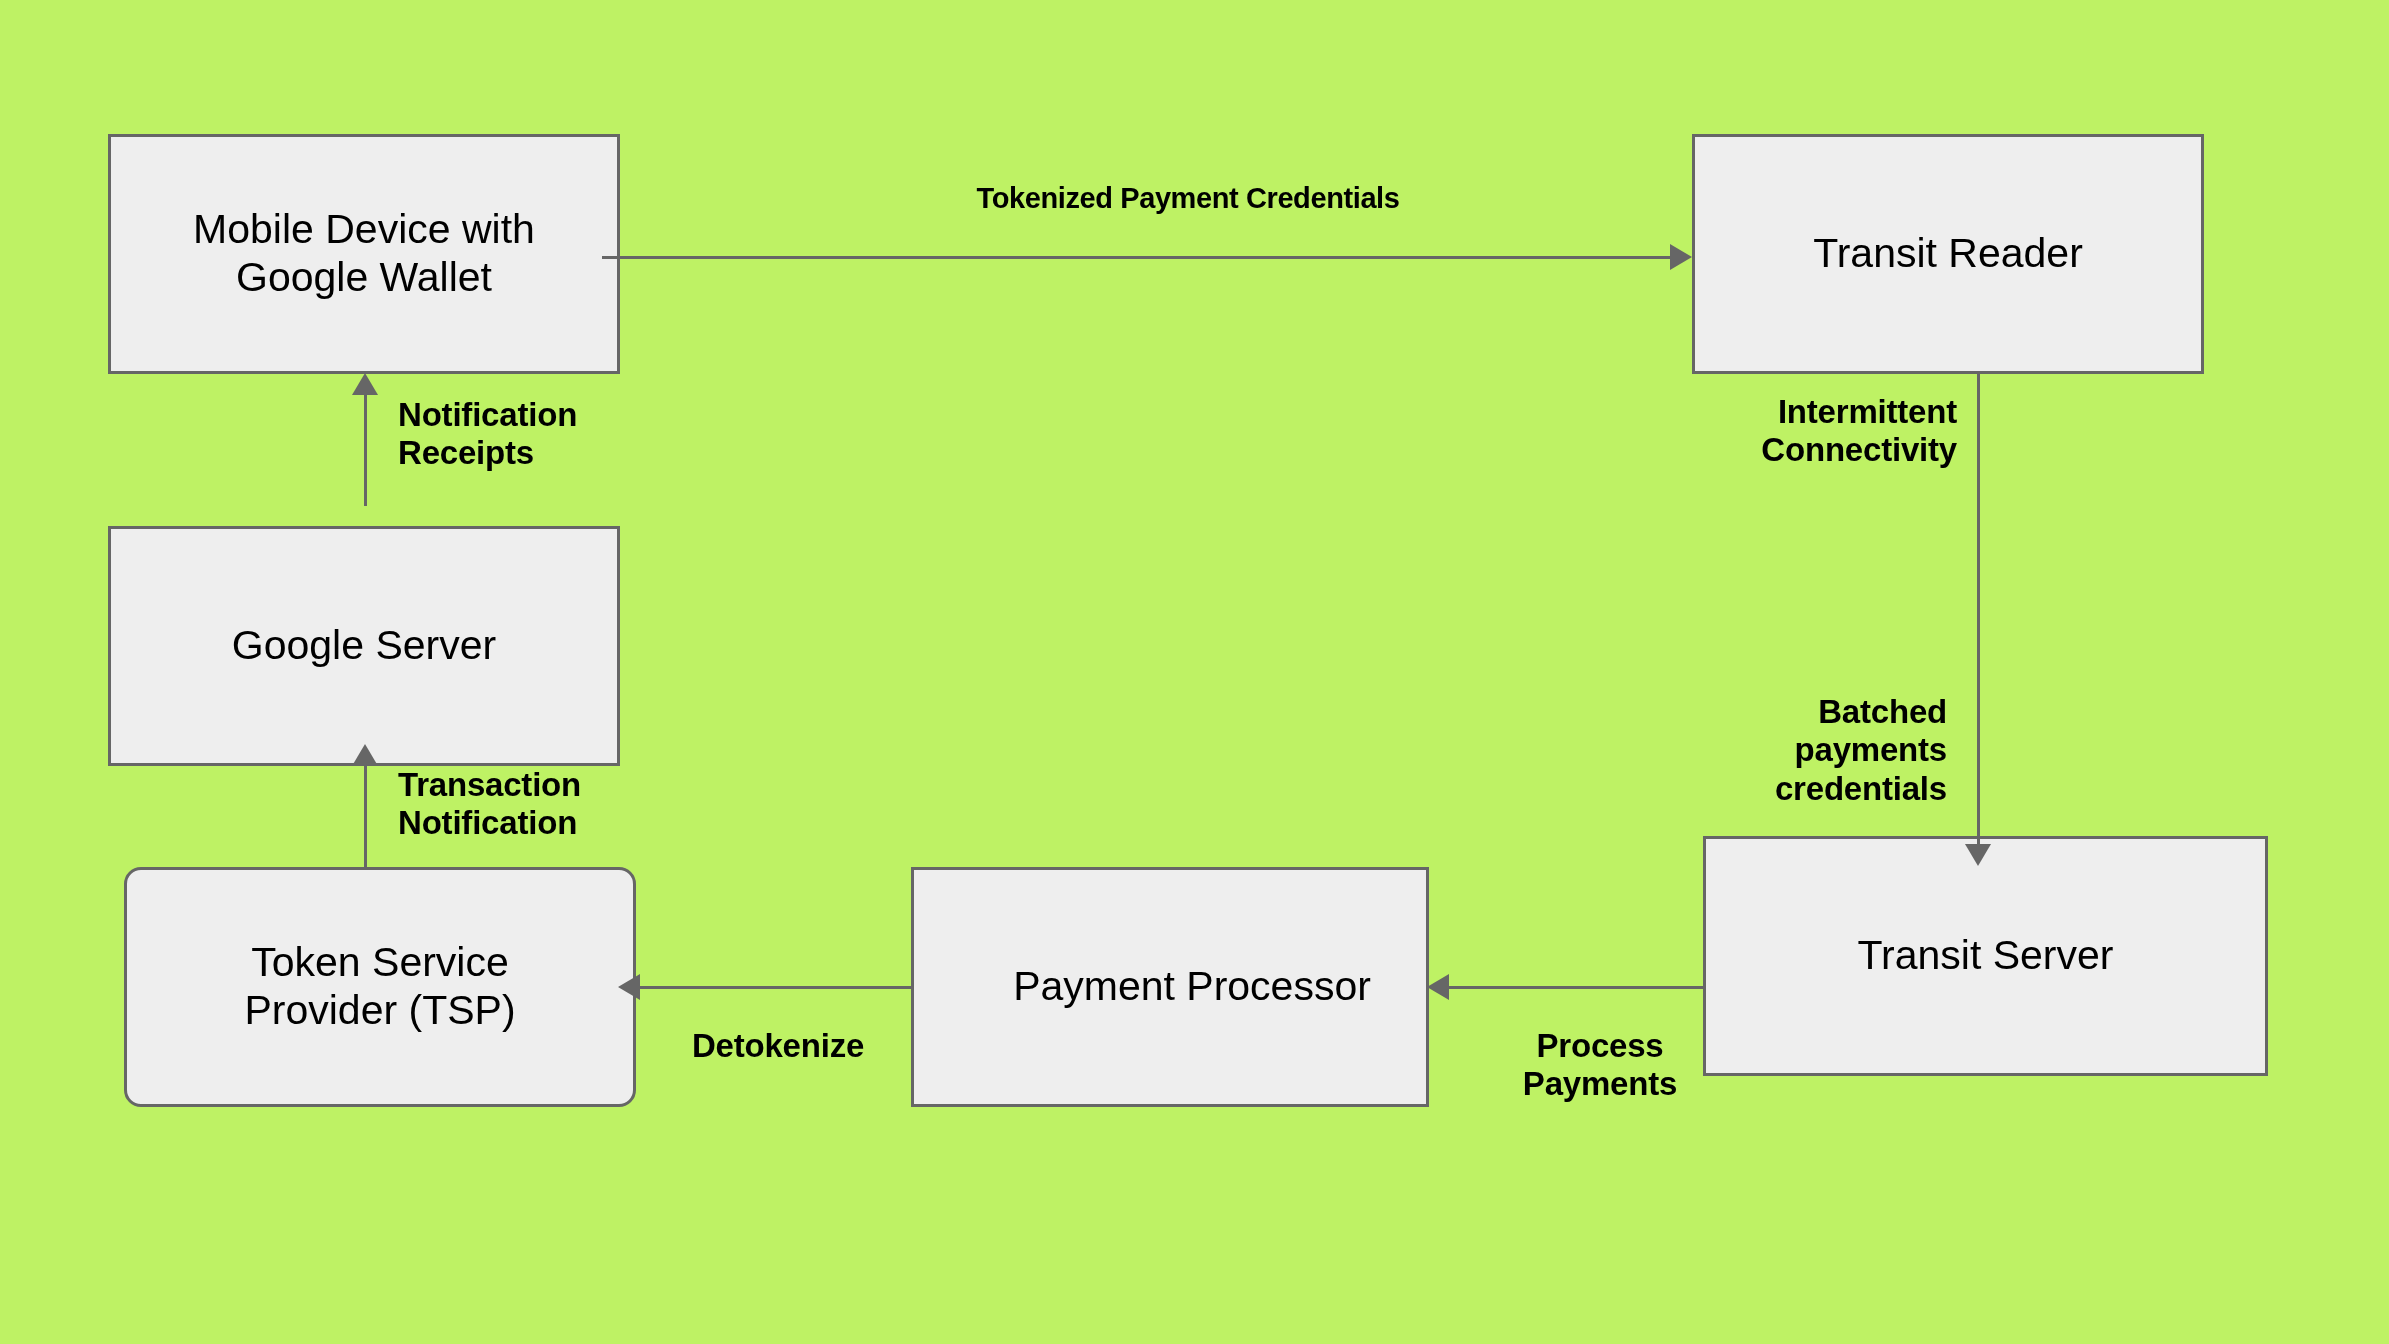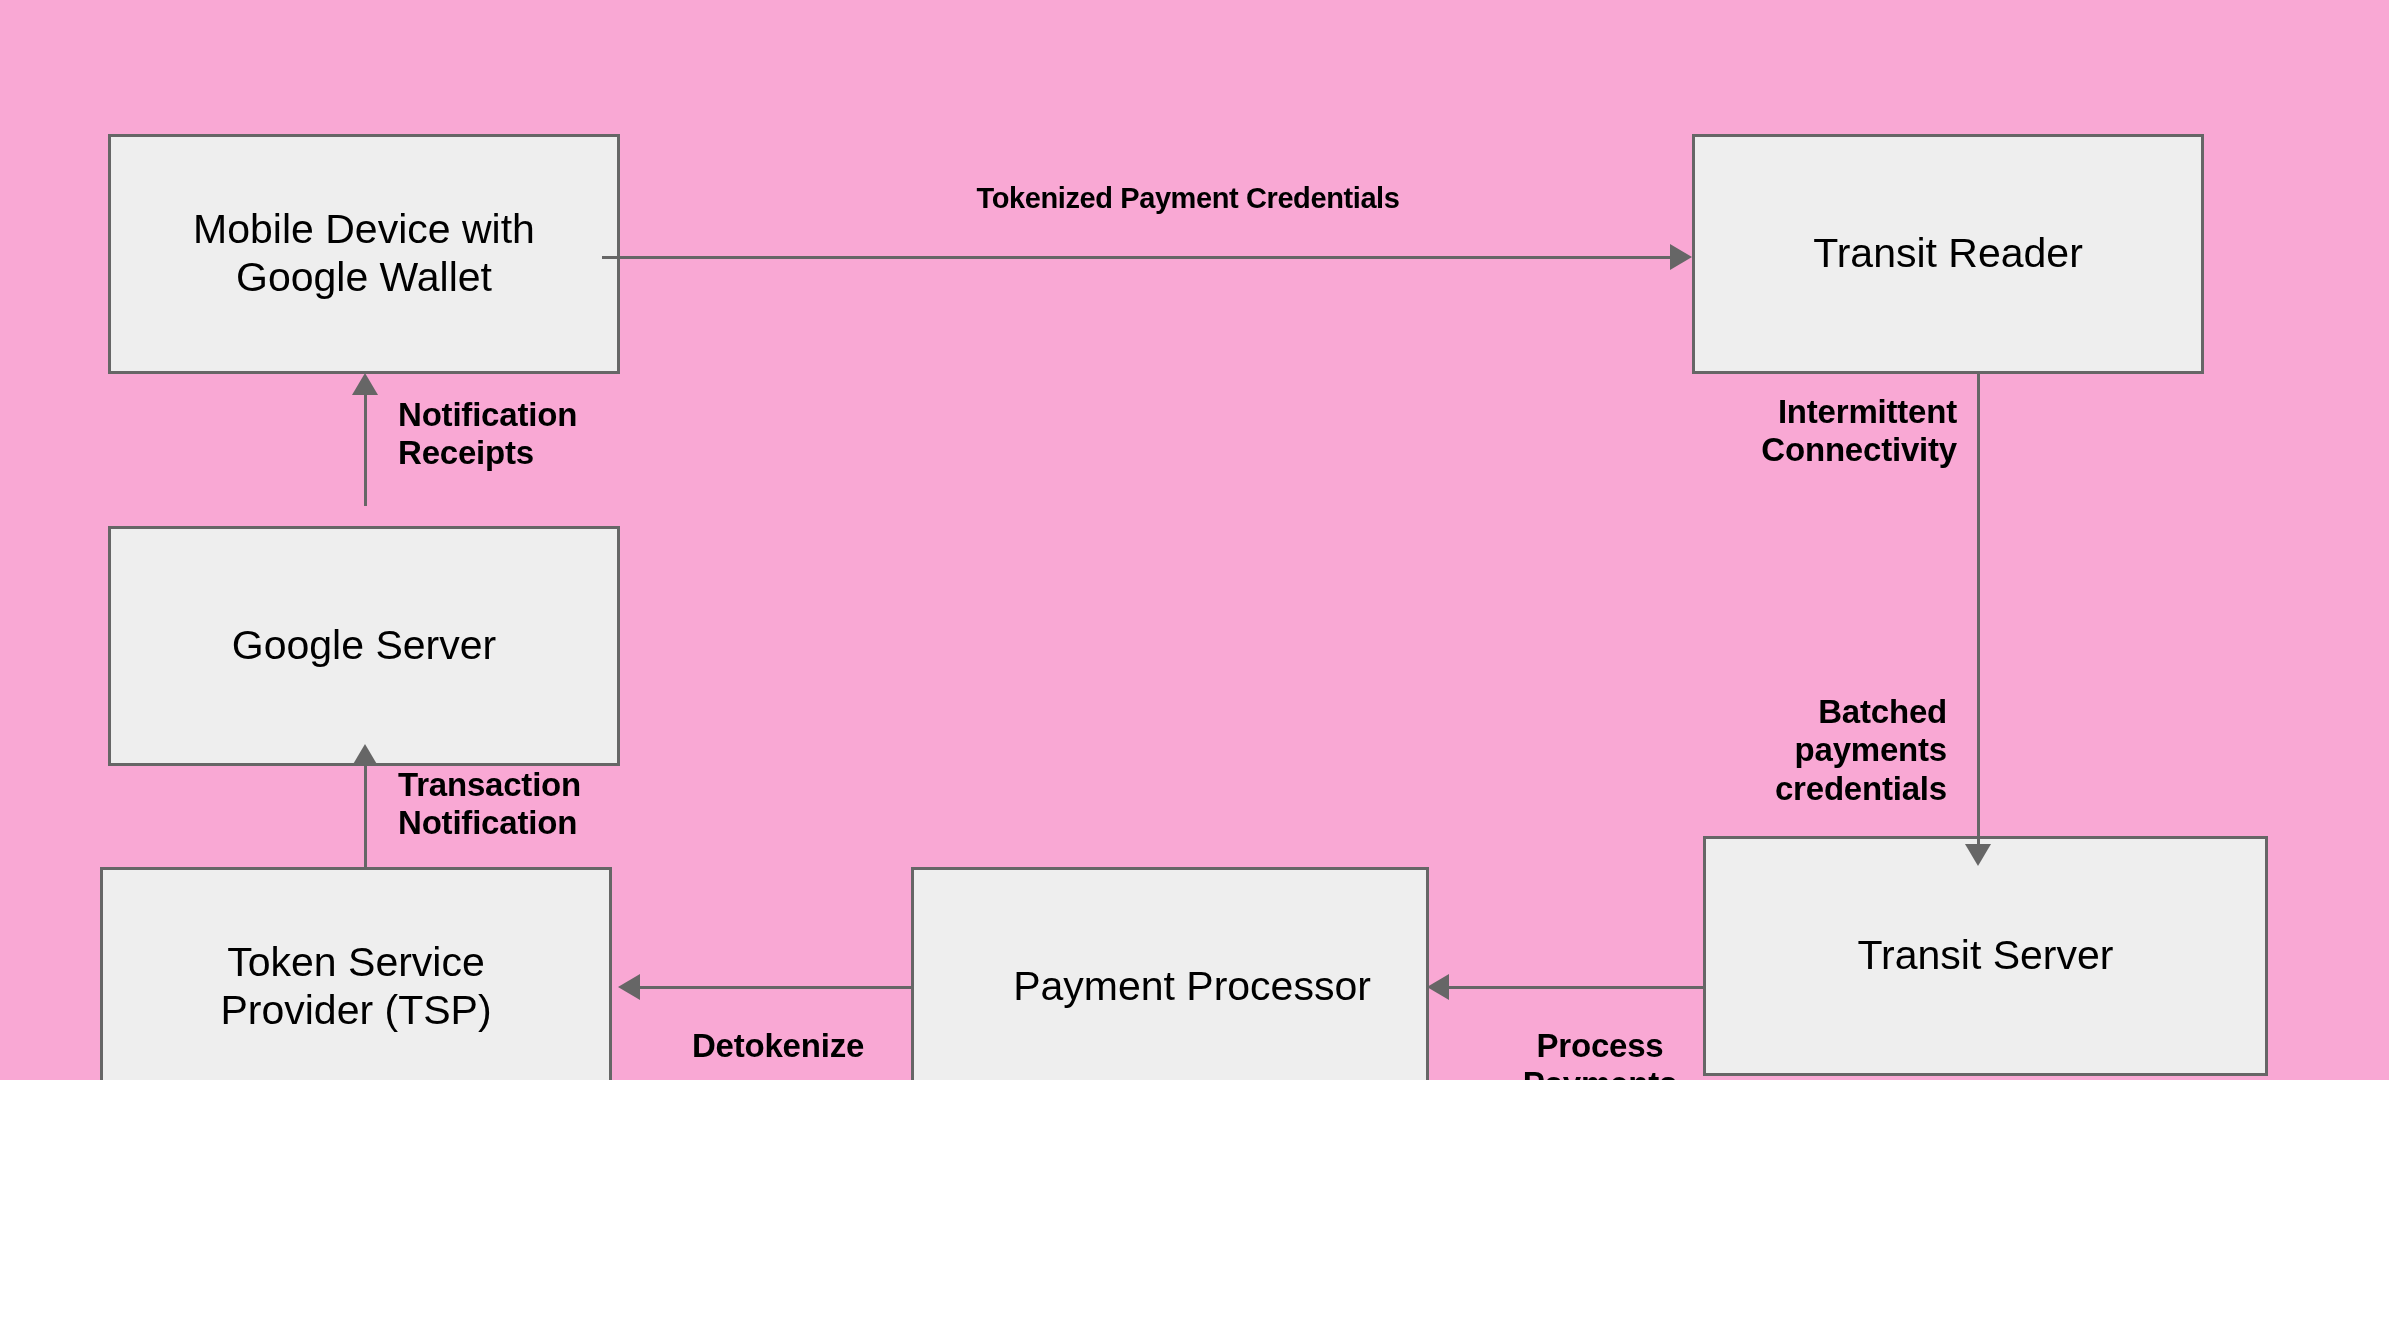--- a/index.html
+++ b/index.html
@@ -3,22 +3,22 @@
 <meta charset="utf-8">
 <style>
   html, body {
     margin: 0;
     padding: 0;
     background: #ffffff;
   }
   #canvas {
     position: relative;
     width: 2389px;
-    height: 1080px;
-    background: #f9a8d4;
+    height: 1344px;
+    background: #bef264;
     overflow: hidden;
     font-family: "Liberation Sans", sans-serif;
   }
   .node {
     position: absolute;
     box-sizing: border-box;
     background: #eeeeee;
     border: 3px solid #666666;
     display: flex;
     align-items: center;
@@ -94,21 +94,21 @@
   </div>
 
   <div class="node" style="left:1692px; top:134px; width:512px; height:240px;">
     <span>Transit Reader</span>
   </div>
 
   <div class="node" style="left:108px; top:526px; width:512px; height:240px;">
     <span>Google Server</span>
   </div>
 
-  <div class="node" style="left:100px; top:867px; width:512px; height:240px;">
+  <div class="node" style="left:124px; top:867px; width:512px; height:240px;border-radius:17px;">
     <span>Token Service
 Provider (TSP)</span>
   </div>
 
   <div class="node" style="left:911px; top:867px; width:518px; height:240px;padding-left:44px;">
     <span>Payment Processor</span>
   </div>
 
   <div class="node" style="left:1703px; top:836px; width:565px; height:240px;text-align:right;">
     <span>Transit Server</span>

